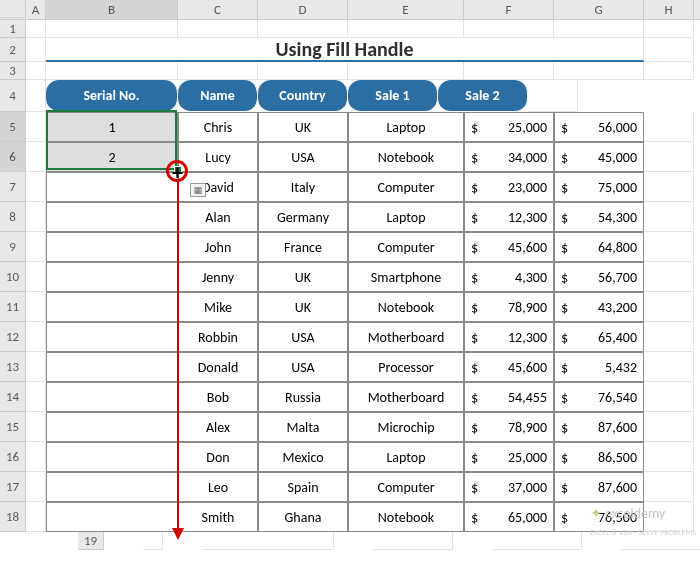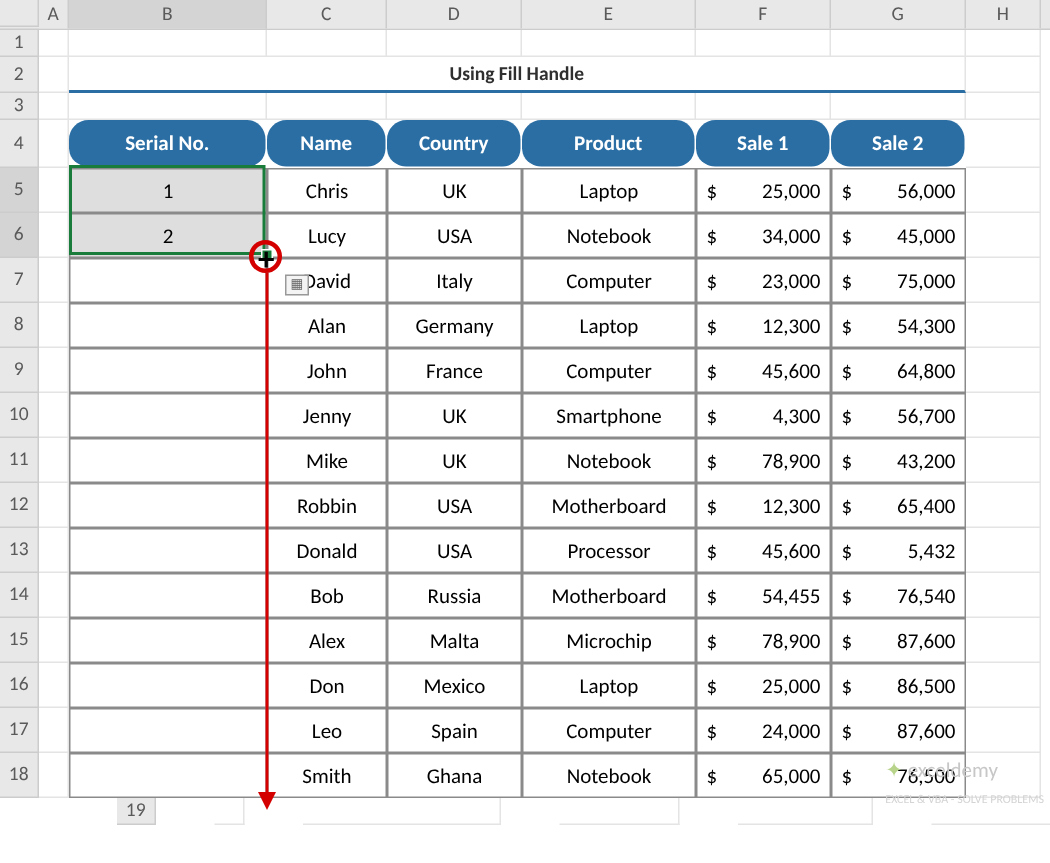--- a/index.html
+++ b/index.html
@@ -19,21 +19,21 @@
 .cE { width: 116px; }
 .cF { width: 90px; }
 .cG { width: 90px; }
 .cH { width: 50px; }
 .r1 { height: 18px; }
 .r2 { height: 24px; }
 .r3 { height: 18px; }
 .r4 { height: 32px; }
 .rData { height: 30px; }
 .r19 { height: 18px; margin-left: 39px; }
-.title-cell { background: #fff; font-weight: bold; font-size: 13px; color: #2f2f2f; justify-content: center; border-bottom: 2px solid #2a6ea4; }
+.title-cell { background: #fff; font-weight: bold; font-size: 20px; color: #2f2f2f; justify-content: center; border-bottom: 2px solid #2a6ea4; }
 .hdr-cell { background: #2a6ea4; color: #fff; font-weight: bold; justify-content: center; border-right: 1px solid #fff; border-bottom: 1px solid #fff; border-radius: 13px; }
 .data-cell { border: 1px solid #8a8a8a; justify-content: center; background: #fff; }
 .money { justify-content: space-between; }
 .sel-cell { background: #dedede; }
 .sel-border { position: absolute; border: 2px solid #1a7c3a; pointer-events: none; }
 .fill-handle { position: absolute; width: 8px; height: 8px; background: #1a7c3a; border: 1px solid #fff; }
 .cursor-plus { position: absolute; font-size: 22px; font-weight: bold; color: #000; line-height: 1; }
 .red-circle { position: absolute; width: 22px; height: 22px; border: 3px solid #d40000; border-radius: 50%; }
 .autofill-icon { position: absolute; width: 16px; height: 14px; border: 1px solid #999; background: #f4f4f4; font-size: 9px; text-align: center; line-height: 12px; color: #666; }
 .arrow-shaft { position: absolute; width: 2px; background: #d40000; }
@@ -88,21 +88,20 @@
       <div class="cell cG r3"></div>
       <div class="cell cH r3"></div>
     </div>
 
 <div class="row r4">
       <div class="row-header r4">4</div>
       <div class="cell cA r4"></div>
 <div class="cell cB r4 hdr-cell">Serial No.</div>
 <div class="cell cC r4 hdr-cell">Name</div>
 <div class="cell cD r4 hdr-cell">Country</div>
-<div class="cell cE r4 hdr-cell">Product</div>
 <div class="cell cF r4 hdr-cell">Sale 1</div>
 <div class="cell cG r4 hdr-cell">Sale 2</div>
 <div class="cell cH r4"></div>
     </div>
 
 <div id="data-rows">
       <div class="row rData">
         <div class="row-header rData selected">5</div>
         <div class="cell cA rData"></div>
         <div class="cell cB rData data-cell sel-cell">1</div>
@@ -308,21 +307,21 @@
       </div>
       <div class="row rData">
         <div class="row-header rData">17</div>
         <div class="cell cA rData"></div>
         <div class="cell cB rData data-cell"></div>
         <div class="cell cC rData data-cell">Leo</div>
         <div class="cell cD rData data-cell">Spain</div>
         <div class="cell cE rData data-cell">Computer</div>
         <div class="cell cF rData data-cell money">
           <span>$</span>
-          <span>24,000</span>
+          <span>37,000</span>
         </div>
         <div class="cell cG rData data-cell money">
           <span>$</span>
           <span>87,600</span>
         </div>
         <div class="cell cH rData"></div>
       </div>
       <div class="row rData">
         <div class="row-header rData">18</div>
         <div class="cell cA rData"></div>

